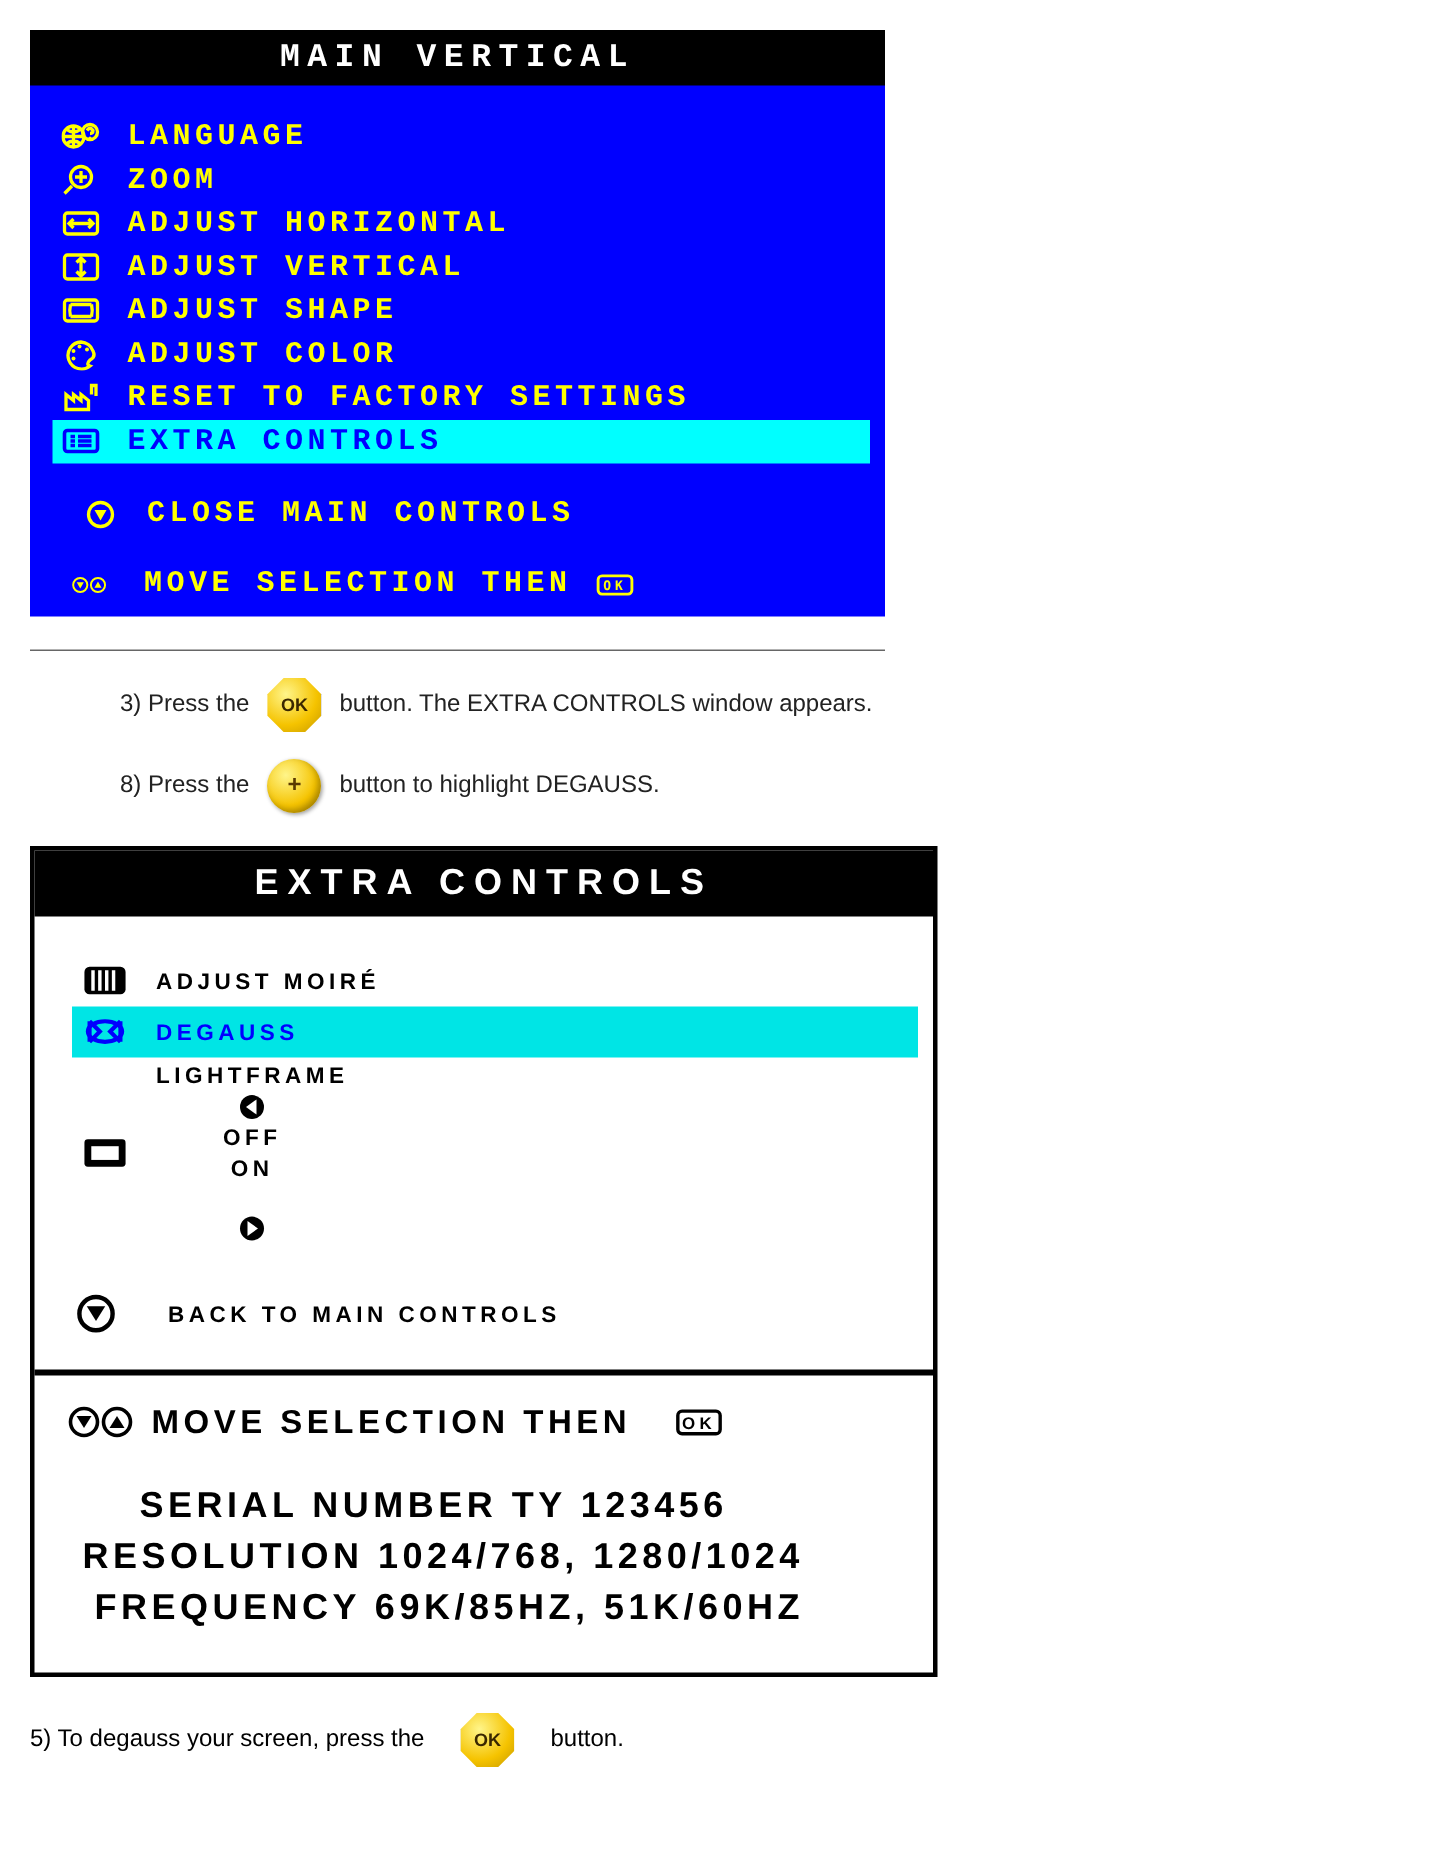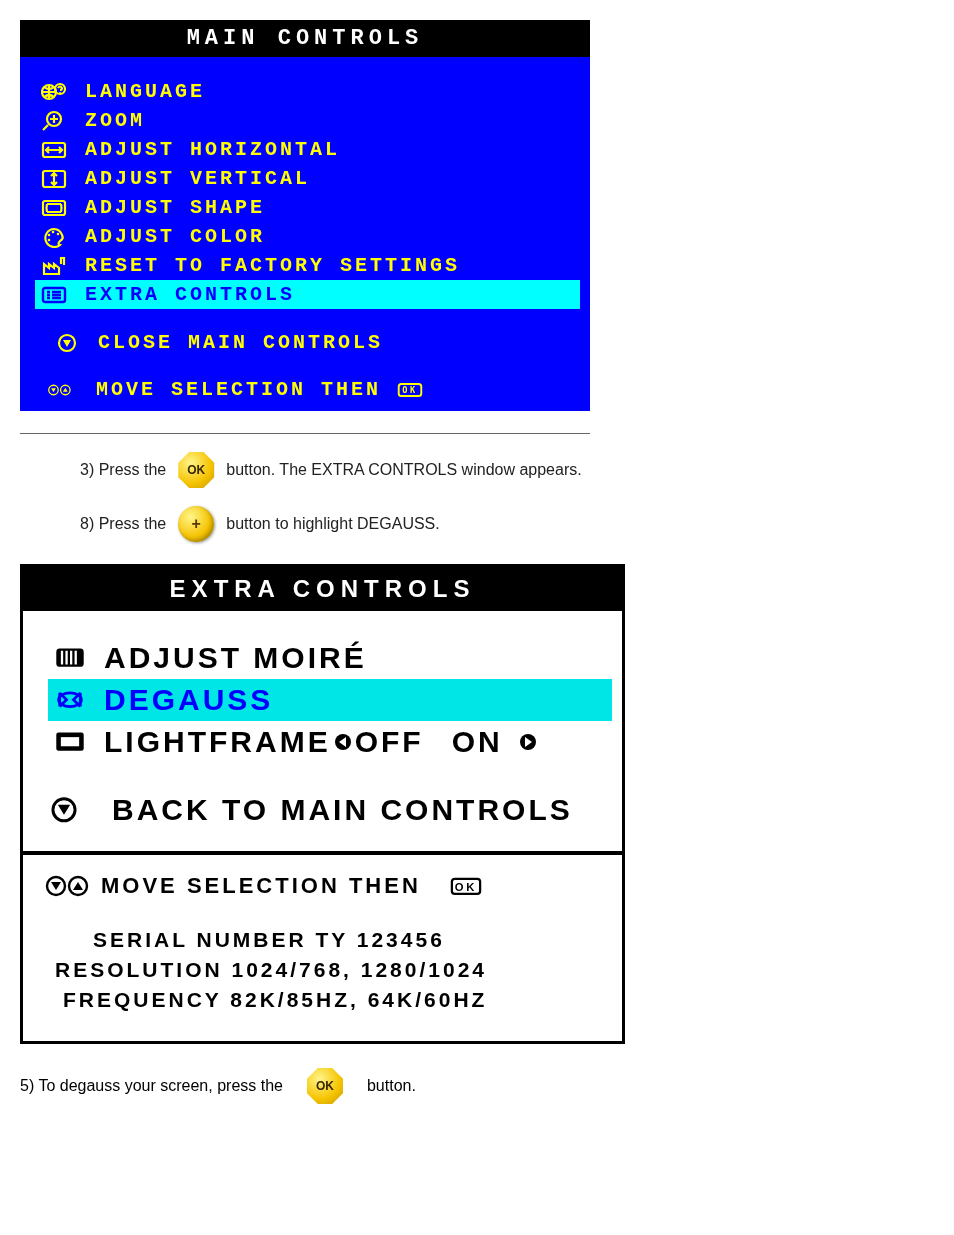--- a/index.html
+++ b/index.html
@@ -16,21 +16,21 @@
     color: #ffffff;
     text-align: center;
     font-weight: bold;
     letter-spacing: 5px;
     padding: 6px 0;
     font-size: 22px;
   }
   .osd-main .items { padding: 20px 10px 4px 15px; }
   .osd-main .row {
     display: flex;
-    align-items: flex-end;
+    align-items: flex-start;
     gap: 16px;
     padding: 3px 4px;
   }
   .osd-main .row.selected { background: #00ffff; color: #0000ff; }
   .osd-main .icon { width: 30px; height: 22px; display:flex; align-items:center; justify-content:center; }
   .osd-main .icon svg { width: 26px; height: 22px; }
   .osd-main .label { font-weight: bold; letter-spacing: 3px; font-size: 20px; }
   .osd-main .close-row { padding: 18px 22px 14px 32px; display:flex; gap:16px; align-items:flex-end;}
   .osd-main .footer {
     border-top: none;
@@ -71,40 +71,40 @@
     font-weight: bold;
     letter-spacing: 6px;
     padding: 8px 0;
     font-size: 24px;
     font-family: Arial, sans-serif;
   }
   .osd-extra .items { padding: 26px 10px 6px 25px; font-family: Arial, sans-serif;}
   .osd-extra .row { display:flex; align-items:center; gap:18px; padding:4px 6px; }
   .osd-extra .row.selected { background:#00e5e5; color:#0000ff; }
   .osd-extra .icon { width:32px; height:26px; display:flex; align-items:center; justify-content:center;}
-  .osd-extra .label { font-weight:bold; letter-spacing:3px; font-size:30px; }
-  .osd-extra .lf-row .label { display:flex; align-items:center; gap:2px;}
+  .osd-extra .label { font-weight:bold; letter-spacing:3px; font-size:15px; }
+  .osd-extra .lf-row .label { display:flex; align-items:center; gap:2px;flex-direction:column;}
   .osd-extra .back-row { padding: 24px 10px 24px 25px; display:flex; gap:32px; align-items:center; font-family: Arial, sans-serif;}
   .osd-extra .footer { border-top: 4px solid #000; padding: 18px 10px 6px 22px; font-family: Arial, sans-serif;}
   .osd-extra .footer .moverow { display:flex; gap:10px; align-items:center; font-weight:bold; letter-spacing:3px; font-size:22px;}
-  .osd-extra .info { padding: 26px 20px 20px 48px; font-weight:bold; letter-spacing:3px; font-size:21px; font-family: Arial, sans-serif;}
+  .osd-extra .info { padding: 26px 20px 20px 48px; font-weight:bold; letter-spacing:3px; font-size:24px; font-family: Arial, sans-serif;}
   .osd-extra .info div { padding: 3px 0;}
 
   .bottom-step { display:flex; align-items:center; gap:24px; margin: 24px 0 0 20px; font-family: Arial, sans-serif; font-size:16px; width:600px;}
   .bottom-step .inline-btn { display:inline-flex; vertical-align:middle;}
 
   .ylw { stroke:#ffff00; fill:none; stroke-width:2.2; }
   .blk { stroke:#000000; fill:none; stroke-width:2.4; }
   .blu { stroke:#0000ff; fill:none; stroke-width:2.4; }
 </style>
 </head>
 <body>
 
 <div class="osd-main">
-  <div class="title-bar">MAIN CONTROLS</div>
+  <div class="title-bar">MAIN VERTICAL</div>
   <div class="items">
 
     <div class="row">
       <span class="icon">
         <svg viewBox="0 0 26 22">
             <circle class="ylw" cx="8" cy="11" r="7"></circle>
             <path class="ylw" d="M8 4v14M1 11h14M3 6q5 4 10 0M3 16q5 -4 10 0"></path>
             <circle class="ylw" cx="19" cy="8" r="5"></circle>
             <path class="ylw" d="M17 7q2 -3 4 0q0 2 -2 2"></path>
             <circle cx="19" cy="12" r="1" fill="#ffff00"></circle>
@@ -302,21 +302,21 @@
       <span class="icon">
         <svg viewBox="0 0 34 24">
             <rect class="blk" x="2" y="4" width="30" height="16" rx="3"></rect>
             <text x="17" y="17" text-anchor="middle" fill="#000" font-size="12" font-family="Arial" font-weight="bold">OK</text>
           </svg>
       </span>
     </div>
     <div class="info">
       <div>SERIAL NUMBER TY 123456</div>
       <div style="margin-left:-38px;">RESOLUTION 1024/768, 1280/1024</div>
-      <div style="margin-left:-30px;">FREQUENCY 82K/85HZ, 64K/60HZ</div>
+      <div style="margin-left:-30px;">FREQUENCY 69K/85HZ, 51K/60HZ</div>
     </div>
   </div>
 </div>
 
 <div class="bottom-step">
   <span>5) To degauss your screen, press the </span>
   <span class="btn-oct inline-btn">OK</span>
   <span> button.</span>
 </div>
 

